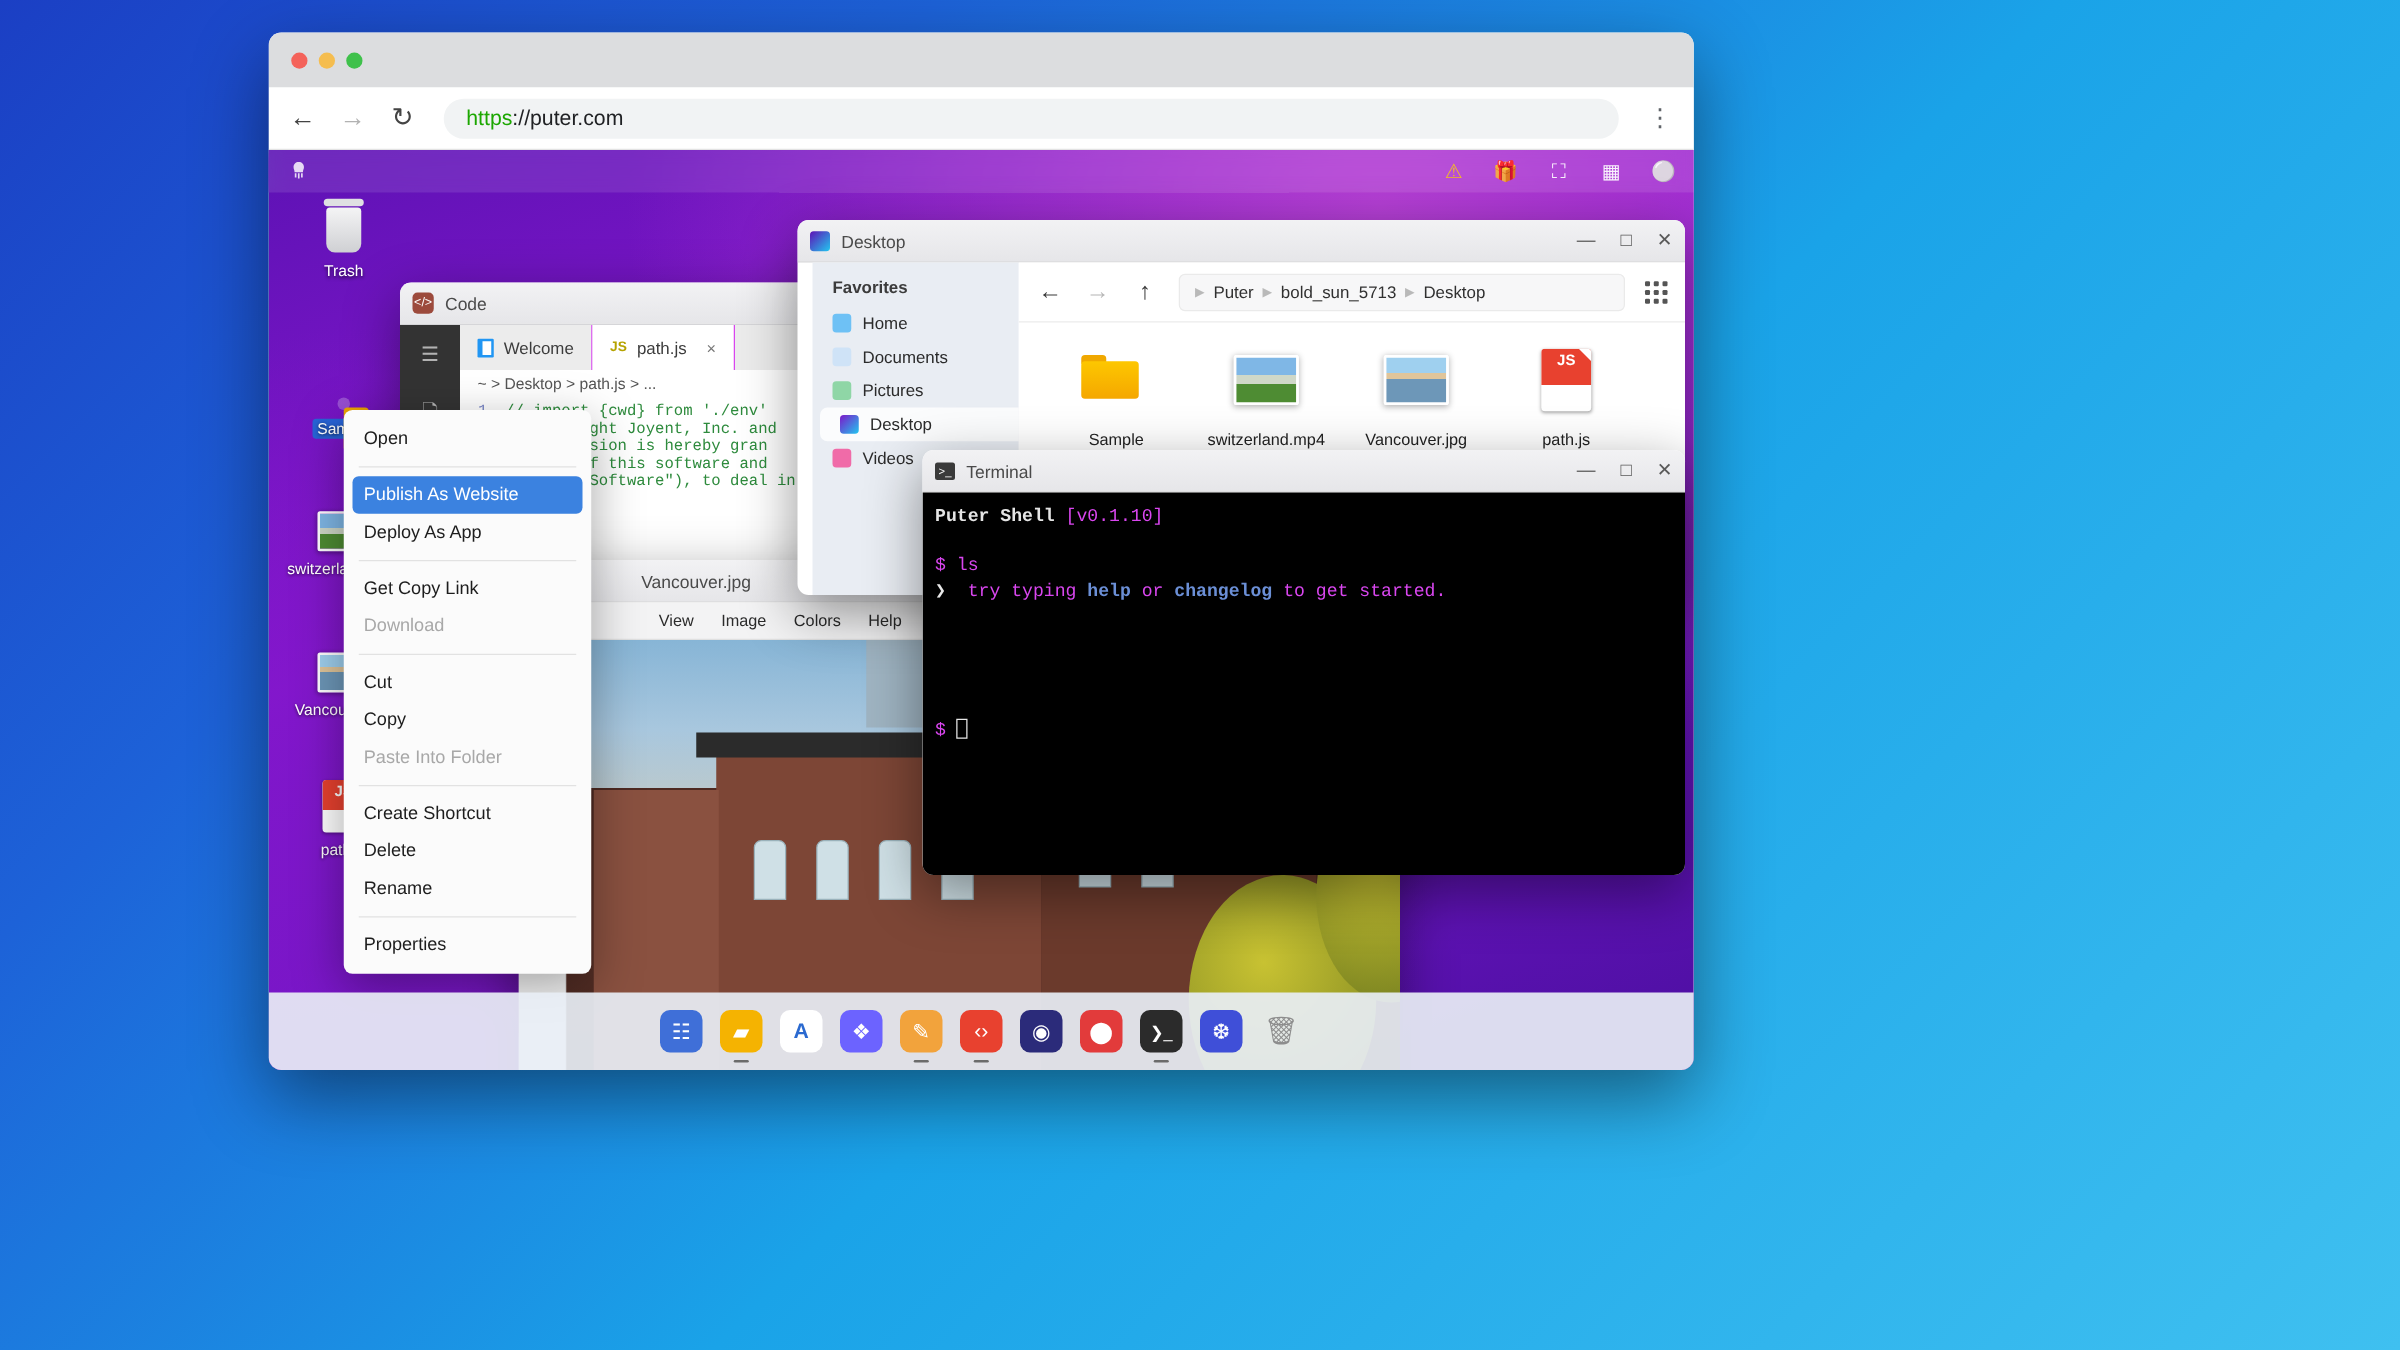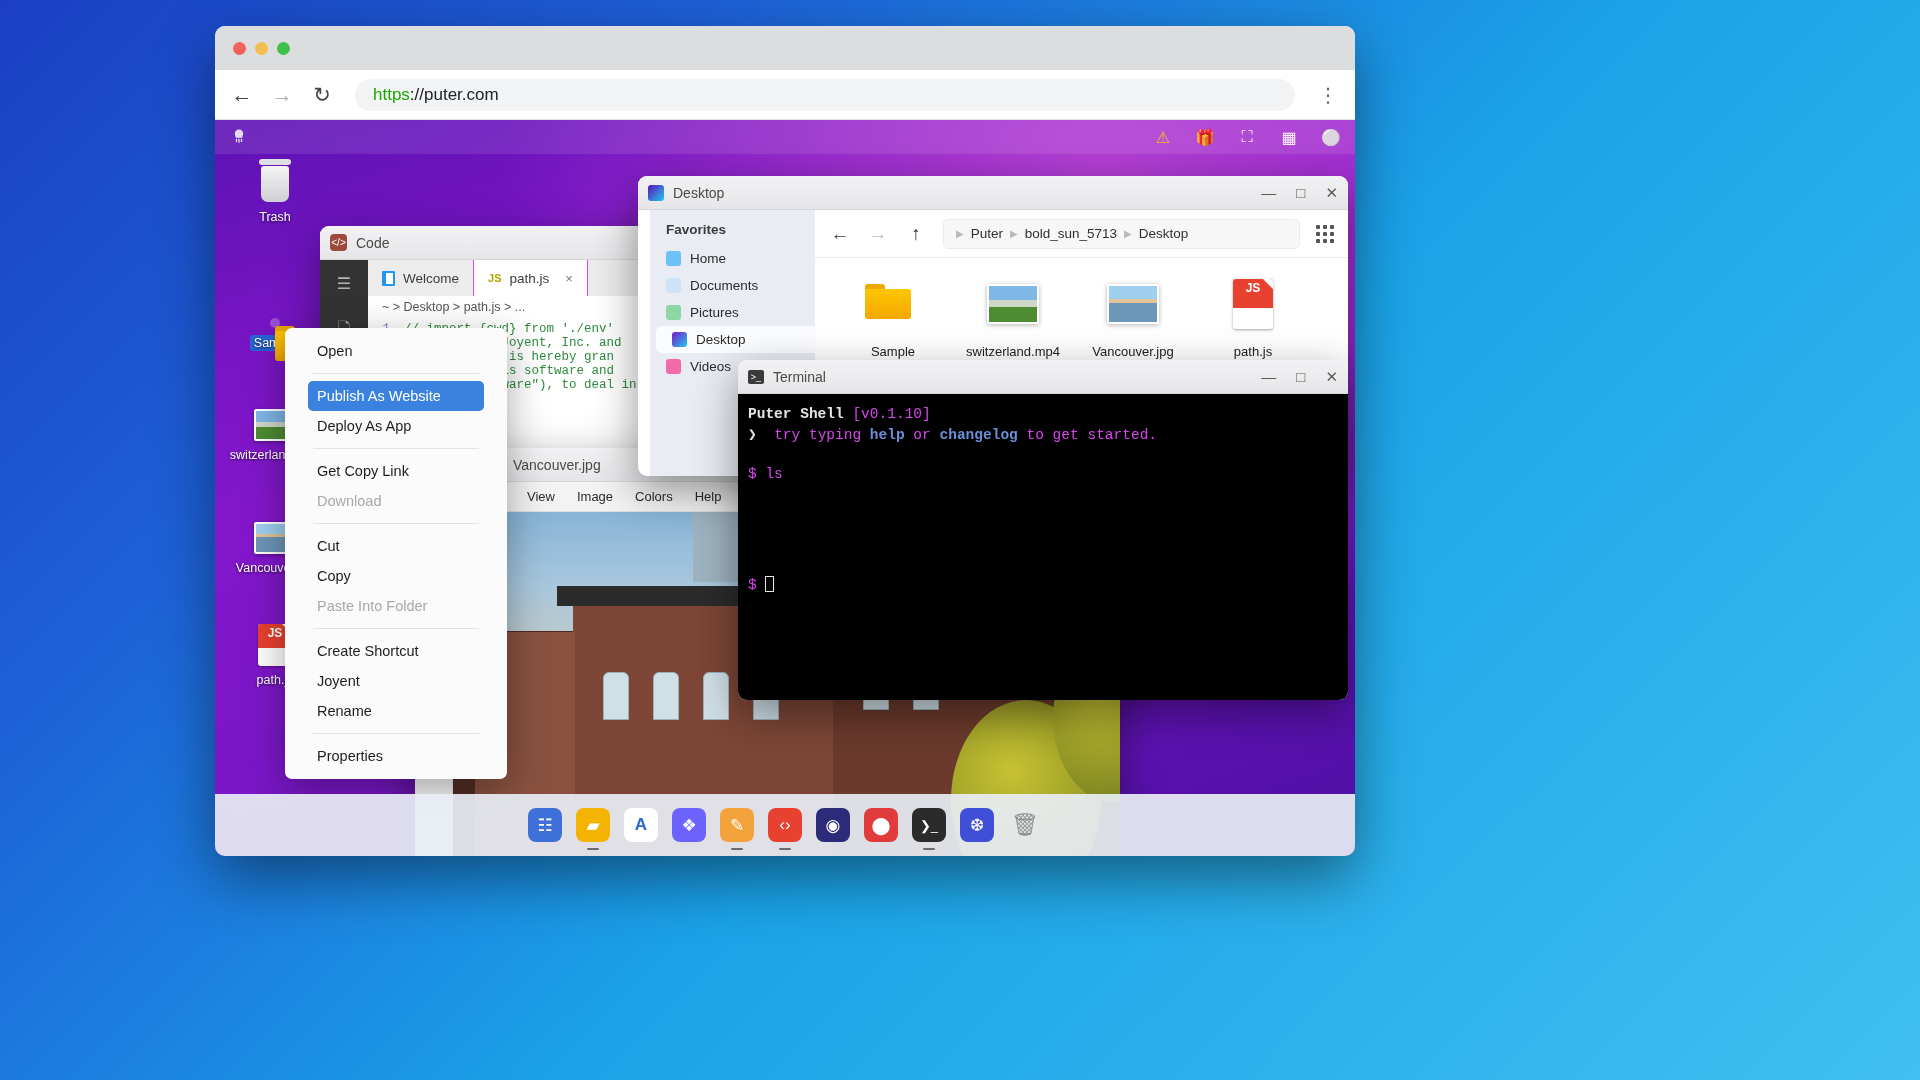--- a/index.html
+++ b/index.html
@@ -143,22 +143,22 @@
   #img-canvas { flex:1; position:relative; overflow:hidden;
     background:
       linear-gradient(#87b5d6 0%, #a8c7de 18%, #b9c9cf 30%, rgba(0,0,0,0) 30%),
       linear-gradient(180deg,#4e2a22 30%, #5a3128 60%, #3a2018 100%);
   }
   .bldg { position:absolute; background:#6d4034; }
   .roof { position:absolute; background:#2b2b2b; }
   .windw { position:absolute; background:#cfe0e6; border:1px solid #9ab2bb; border-radius:6px 6px 0 0; }
   .tree { position:absolute; background:radial-gradient(circle at 40% 35%, #c8c232, #6f7a1e); border-radius:50%; }
   
-  #ctxmenu { position:absolute; left:70px; top:208px; width:222px; background:#fbfbfb;
-             border-radius:7px; box-shadow:0 12px 40px rgba(0,0,0,.35); padding:8px 16px; }
+  #ctxmenu { position:absolute; left:60px; top:208px; width:198px; background:#fbfbfb;
+             border-radius:7px; box-shadow:0 12px 40px rgba(0,0,0,.35); padding:8px 0; }
   .mi { padding:7px 16px; font-size:14.5px; color:#1d1d1d; }
   .mi.disabled { color:#a8a8a8; }
   .mi.hl { background:#3b82e0; color:#fff; margin:0 7px; border-radius:5px; padding:7px 9px; }
   .msep { height:1px; background:#e2e2e2; margin:7px 12px; }
   
   #dock { position:absolute; left:0; bottom:0; width:1140px; height:62px;
           background:rgba(232,238,245,.92); display:flex; align-items:center; justify-content:center; gap:14px; }
   .dock-item { width:34px; height:34px; border-radius:8px; display:flex; align-items:center;
                justify-content:center; font-size:17px; color:#fff; position:relative; }
   .dock-item.dot:after { content:""; position:absolute; bottom:-8px; left:50%; transform:translateX(-50%);
@@ -443,41 +443,41 @@
         <span style="width:16px;height:14px;background:#3a3a3a;border-radius:2px;color:#fff;font-size:9px;display:flex;align-items:center;justify-content:center;">&gt;_</span>
         <span class="wt-name">Terminal</span>
         <div class="win-ctrls">
           <span>—</span>
           <span>□</span>
           <span>✕</span>
         </div>
       </div>
       <div id="term-body">
         <div class="row"><span class="t-pink">Puter Shell</span><span class="t-white"> [v0.1.10]</span></div>
+        <div class="row" style="margin-top:18px"><span class="t-white">$</span><span class="t-white"> </span><span class="t-white">ls</span></div>
         <div class="row"><span class="t-prompt">❯</span><span class="t-white">  try typing </span><span class="t-blue">help</span><span class="t-white"> or </span><span class="t-blue">changelog</span><span class="t-white"> to get started.</span></div>
-        <div class="row" style="margin-top:18px"><span class="t-white">$</span><span class="t-white"> </span><span class="t-white">ls</span></div>
         <div class="row" style="margin-top:90px"><span class="t-white">$</span><span class="t-white"> </span><span class="t-cursor"></span></div>
       </div>
     </div>
 
     <div id="ctxmenu">
       <div class="mi">Open</div>
       <div class="msep"></div>
       <div class="mi hl">Publish As Website</div>
       <div class="mi">Deploy As App</div>
       <div class="msep"></div>
       <div class="mi">Get Copy Link</div>
       <div class="mi disabled">Download</div>
       <div class="msep"></div>
       <div class="mi">Cut</div>
       <div class="mi">Copy</div>
       <div class="mi disabled">Paste Into Folder</div>
       <div class="msep"></div>
       <div class="mi">Create Shortcut</div>
-      <div class="mi">Joyent</div>
+      <div class="mi">Delete</div>
       <div class="mi">Rename</div>
       <div class="msep"></div>
       <div class="mi">Properties</div>
     </div>
 
     <div id="dock">
       <div class="dock-item" style="background:#3f6fd8;">
           <span>☷</span>
         </div>
       <div class="dock-item dot" style="background:#f5b301;">

